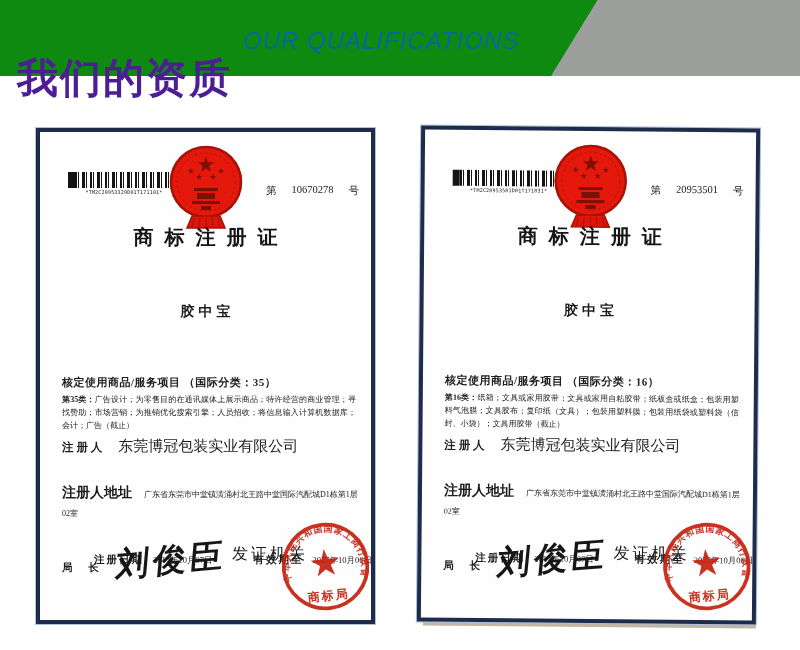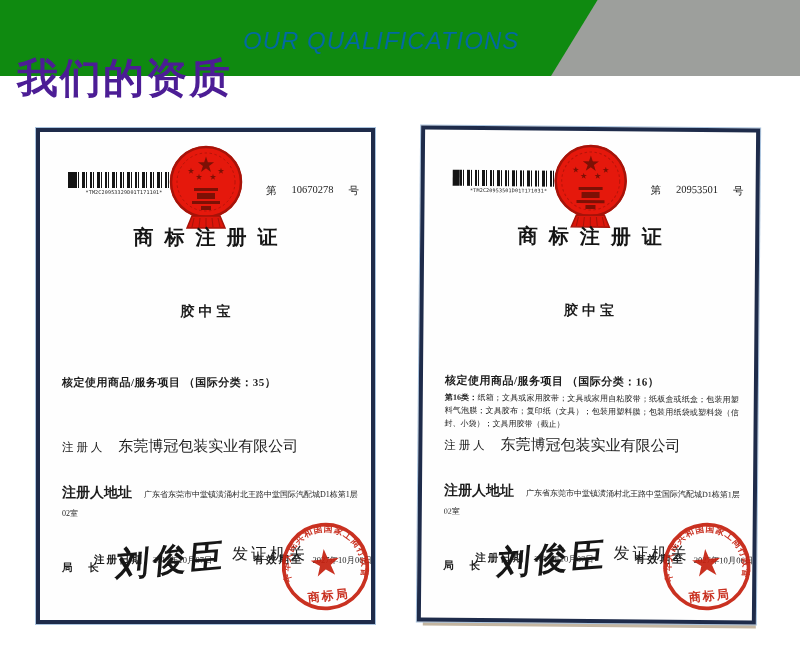--- a/index.html
+++ b/index.html
@@ -37,21 +37,21 @@
   .cert-title{position:absolute;top:92px;left:0;right:0;text-align:center;
     font-size:20px;font-weight:bold;letter-spacing:11px;text-indent:11px;color:#151515;}
   .trademark{position:absolute;top:171px;left:0;right:0;text-align:center;
     font-size:14px;font-weight:bold;letter-spacing:4px;text-indent:4px;}
   .section-title{position:absolute;top:243px;left:22px;right:12px;
     font-size:11px;font-weight:bold;letter-spacing:.5px;}
   .goods{position:absolute;top:261px;left:22px;right:15px;font-size:8px;
     line-height:1.65;text-align:justify;color:#222;}
   .goods-class{font-weight:bold;}
   .reg-row{position:absolute;top:305px;left:22px;right:12px;}
-  .row-label{font-weight:normal;font-size:11.5px;white-space:pre;}
+  .row-label{font-weight:bold;font-size:11.5px;white-space:pre;}
   .reg-value{font-size:15px;margin-left:12px;}
   .addr-row{position:absolute;top:351px;left:22px;right:10px;}
   .addr-label{font-weight:bold;font-size:14px;}
   .addr-value{font-size:8px;margin-left:8px;}
   .date-row{position:absolute;top:403px;left:22px;display:flex;
     align-items:baseline;gap:9px;white-space:nowrap;}
   .date-label{font-weight:bold;font-size:10.5px;letter-spacing:2px;margin-left:32px;}
   .date-value{font-size:8.5px;margin-top:20px;}
   .director-label{position:absolute;top:429px;left:22px;font-weight:bold;
     font-size:10.5px;white-space:pre;}
@@ -103,20 +103,23 @@
     </g>
   </svg>
   <div class="cert-number">
     <span>第</span>
     <span>10670278</span>
     <span>号</span>
   </div>
   <div class="cert-title">商标注册证</div>
   <div class="trademark">胶中宝</div>
   <div class="section-title">核定使用商品/服务项目 （国际分类：35）</div>
+  <div class="goods">
+    <span class="goods-class">第35类：</span><span>广告设计；为零售目的在通讯媒体上展示商品；特许经营的商业管理；寻找赞助；市场营销；为推销优化搜索引擎；人员招收；将信息输入计算机数据库；会计；广告（截止）</span>
+  </div>
   <div class="reg-row">
     <span class="row-label">注 册 人</span>
     <span class="reg-value">东莞博冠包装实业有限公司</span>
   </div>
   <div class="addr-row">
     <span class="addr-label">注册人地址</span>
     <span class="addr-value">广东省东莞市中堂镇潢涌村北王路中堂国际汽配城D1栋第1层02室</span>
   </div>
   <div class="date-row">
     <span class="date-label">注册日期</span>

